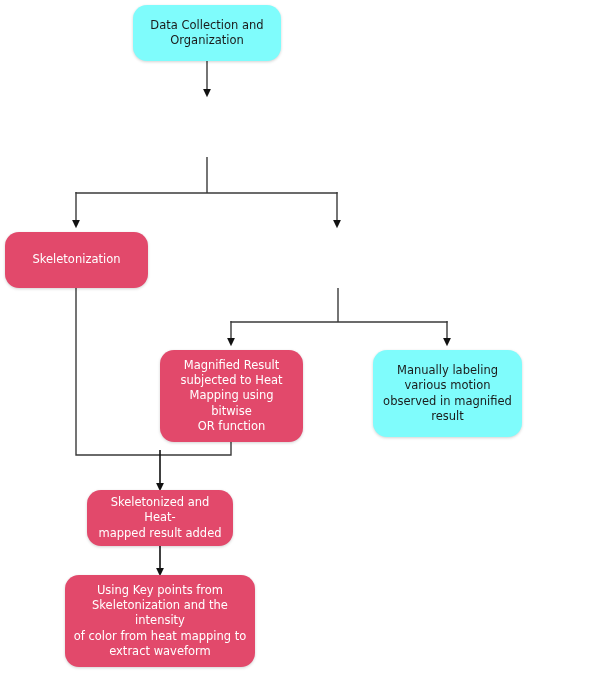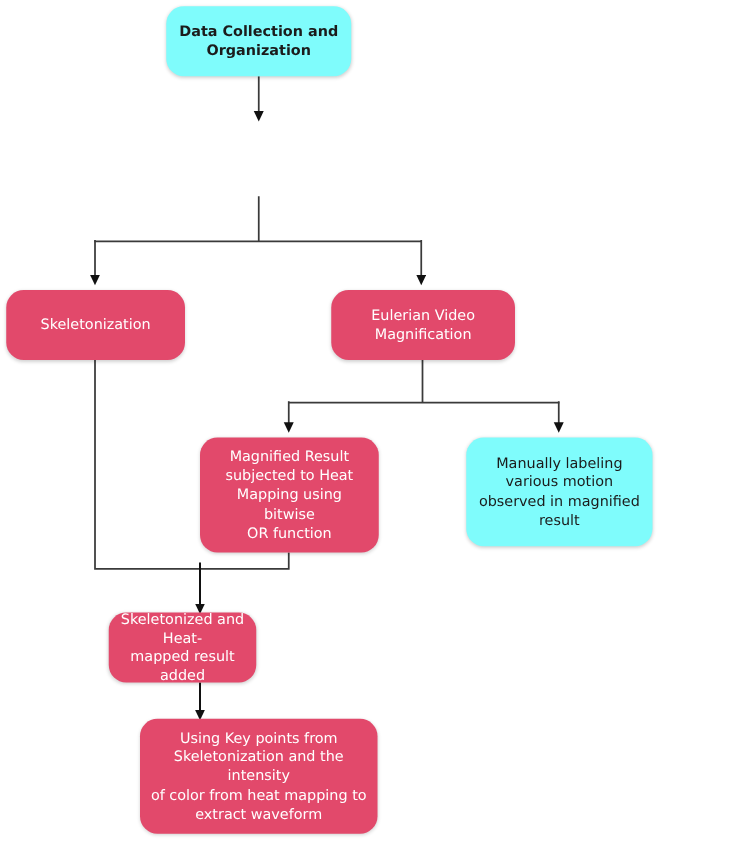--- a/index.html
+++ b/index.html
@@ -97,54 +97,50 @@
 
     <g>
       <line x1="160" y1="450" x2="160" y2="487" stroke="#111111" stroke-width="1.6" marker-end="url(#arrowhead)"></line>
     </g>
 
     <g>
       <line x1="160" y1="546" x2="160" y2="572" stroke="#111111" stroke-width="1.6" marker-end="url(#arrowhead)"></line>
     </g>
   </svg>
 
-  <div class="node cyan" style="left:133px; top:5px; width:148px; height:56px;font-weight:bold;">
+  <div class="node cyan" style="left:133px; top:5px; width:148px; height:56px;">
     <span class="node-label">Data Collection and
 Organization</span>
   </div>
 
 
   <div class="node pink" style="left:5px; top:232px; width:143px; height:56px;">
     <span class="node-label">Skeletonization</span>
   </div>
 
-  <div class="node pink" style="left:265px; top:232px; width:147px; height:56px;">
-    <span class="node-label">Eulerian Video
-Magnification</span>
-  </div>
 
   <div class="node pink" style="left:160px; top:350px; width:143px; height:92px;">
     <span class="node-label">Magnified Result
 subjected to Heat
 Mapping using bitwise
 OR function</span>
   </div>
 
   <div class="node cyan" style="left:373px; top:350px; width:149px; height:87px;justify-content:center;">
     <span class="node-label">Manually labeling
 various motion
 observed in magnified
 result</span>
   </div>
 
-  <div class="node pink" style="left:87px; top:490px; width:118px; height:56px;">
+  <div class="node pink" style="left:87px; top:490px; width:146px; height:56px;">
     <span class="node-label">Skeletonized and Heat-
 mapped result added</span>
   </div>
 
-  <div class="node pink" style="left:65px; top:575px; width:190px; height:92px;margin-left:47px;">
+  <div class="node pink" style="left:65px; top:575px; width:190px; height:92px;">
     <span class="node-label">Using Key points from
 Skeletonization and the intensity
 of color from heat mapping to
 extract waveform</span>
   </div>
 
 </div>
 
 </body></html>

